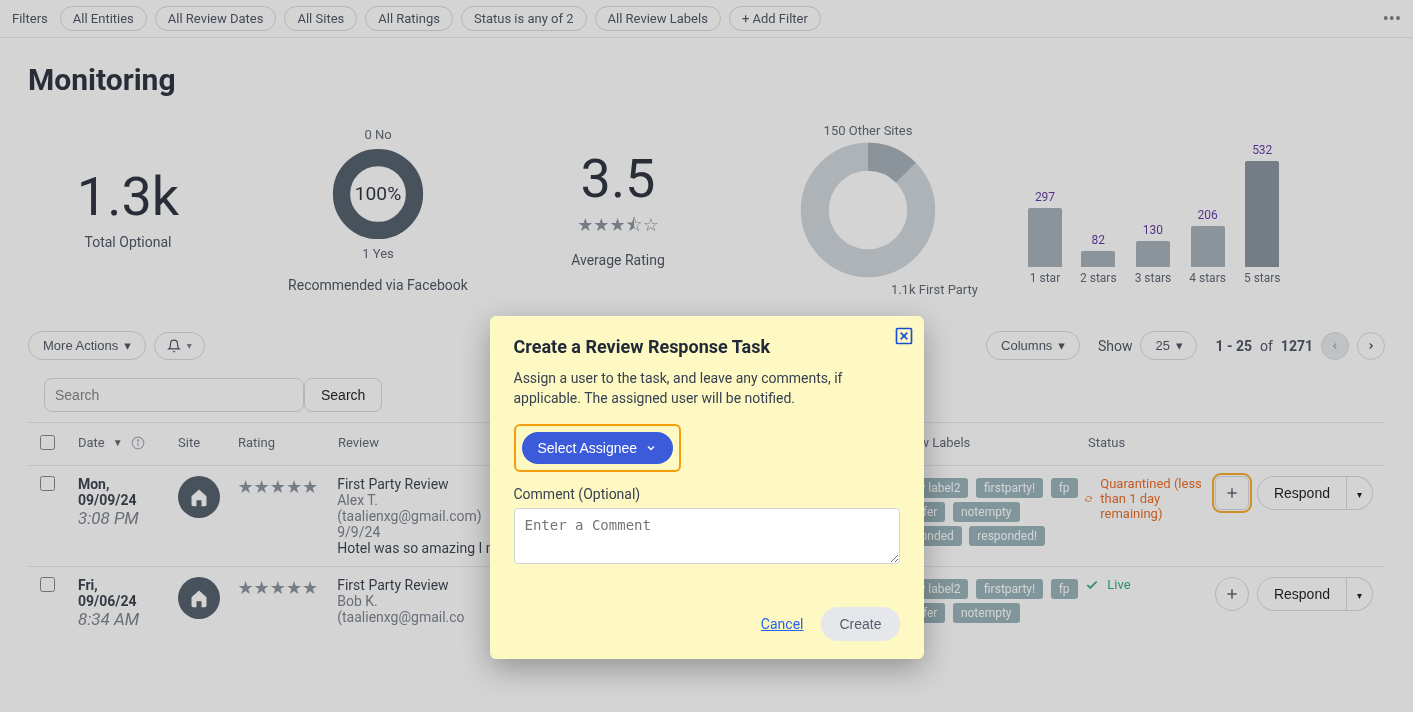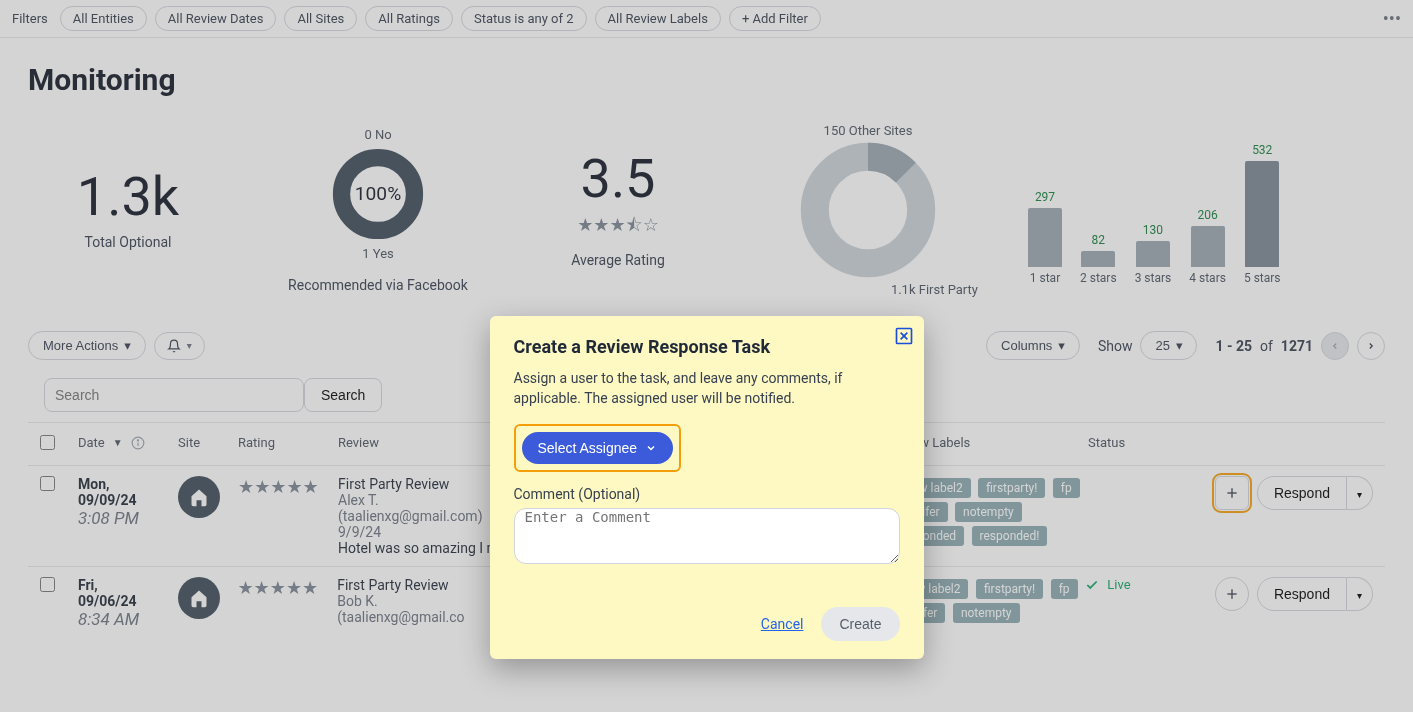--- a/index.html
+++ b/index.html
@@ -39,21 +39,21 @@
   
   .summary { display: flex; align-items: center; gap: 40px; margin-bottom: 34px; }
   .stat-block { text-align: center; flex: 0 0 auto; }
   .big-num { font-size: 54px; font-weight: 400; color: #111827; line-height: 1; }
   .stat-cap { font-size: 14px; color: #374151; margin-top: 10px; }
   .donut-wrap { text-align: center; }
   .donut-labels { font-size: 13px; color: #4b5563; }
   .stars-row { display:flex; justify-content:center; color:#7b8794; font-size:18px; gap:1px; margin-top:6px;}
   .bars-wrap { display:flex; gap:18px; align-items:flex-end; height: 150px; }
   .bar-col { display:flex; flex-direction:column; align-items:center; }
-  .bar-col .val { font-size:12px; color:#15803d; margin-bottom:4px; }
+  .bar-col .val { font-size:12px; color:#4c1d95; margin-bottom:4px; }
   .bar-col .bar { width: 34px; background:#9aa5b1; border-radius:2px 2px 0 0; }
   .bar-col:last-child .bar { background:#7b8794; }
   .bar-col .lbl { font-size:12px; color:#4b5563; margin-top:4px; }
   
   .controls-row { display:flex; align-items:center; justify-content:space-between; margin-bottom: 18px; }
   .btn-outline {
     border:1px solid #d1d5db; border-radius:18px; padding:6px 14px;
     background:#fff; font-size:13px; color:#374151;
     display:inline-flex; align-items:center; gap:6px;
   }
@@ -104,21 +104,21 @@
     width:434px; background:#fef9c3; border-radius:6px;
     box-shadow: 0 10px 30px rgba(0,0,0,0.3);
     z-index:10; padding: 20px 24px 18px;
   }
   .modal-close { position:absolute; top:10px; right:10px; width:20px; height:20px; }
   .modal h2 { font-size:18px; font-weight:700; color:#1f2937; margin-bottom:12px;}
   .modal p { font-size:14px; color:#374151; margin-bottom:16px; line-height:1.4;}
   .assignee-btn-wrap { border: 2px solid #f59e0b; border-radius:6px; padding:6px; display:inline-block; margin-bottom:14px;}
   .assignee-btn { background:#3b5bdb; color:#fff; border:none; border-radius:20px; padding:8px 16px; font-size:14px; display:inline-flex; align-items:center; gap:8px;}
   .comment-label { font-size:14px; color:#374151; margin-bottom:6px; display:block;}
-  .comment-area { width:100%; height:56px; border:1px solid #d1d5db; border-radius:12px; padding:0 10px; font-size:14px; resize:vertical;}
+  .comment-area { width:100%; height:56px; border:1px solid #d1d5db; border-radius:4px; padding:8px 10px; font-size:14px; resize:vertical;}
   .modal-actions { display:flex; justify-content:flex-end; gap:18px; align-items:center; margin-top:40px;}
   .cancel-link { color:#2563eb; font-size:14px; }
   .create-btn { background:#e5e7eb; color:#555e6b; border:none; border-radius:20px; padding:9px 18px; font-size:14px;}
   input[type=checkbox]{ width:15px; height:15px;}
   svg { display:block; }
   .flex-g { display:flex; align-items:center; gap:8px;}
 </style>
 </head>
 <body>
 
@@ -292,20 +292,31 @@
       <div class="col-entity"></div>
       <div class="col-labels">
         <span class="tag">a new label2</span>
         <span class="tag">firstparty!</span>
         <span class="tag">fp</span>
         <span class="tag">Jennifer</span>
         <span class="tag">notempty</span>
         <span class="tag">Responded</span>
         <span class="tag">responded!</span>
       </div>
+      <div class="col-status status-q">
+        <div class="flex-g">
+          <svg width="14" height="14" viewBox="0 0 24 24" fill="none" stroke="#e8590c" stroke-width="2.5">
+              <path d="M23 4v6h-6"></path>
+              <path d="M1 20v-6h6"></path>
+              <path d="M3.5 9a9 9 0 0114.8-3L23 10"></path>
+              <path d="M20.5 15a9 9 0 01-14.8 3L1 14"></path>
+            </svg>
+          <span>Quarantined (less than 1 day remaining)</span>
+        </div>
+      </div>
       <div class="col-actions">
         <div class="plus-circle highlight-orange">
           <svg width="16" height="16" viewBox="0 0 24 24" fill="none" stroke="#374151" stroke-width="2">
               <line x1="12" y1="5" x2="12" y2="19"></line>
               <line x1="5" y1="12" x2="19" y2="12"></line>
             </svg>
         </div>
         <div style="display:flex;">
           <button class="respond-btn">Respond</button>
           <button class="respond-drop"><span style="font-size:10px;">▾</span></button>

